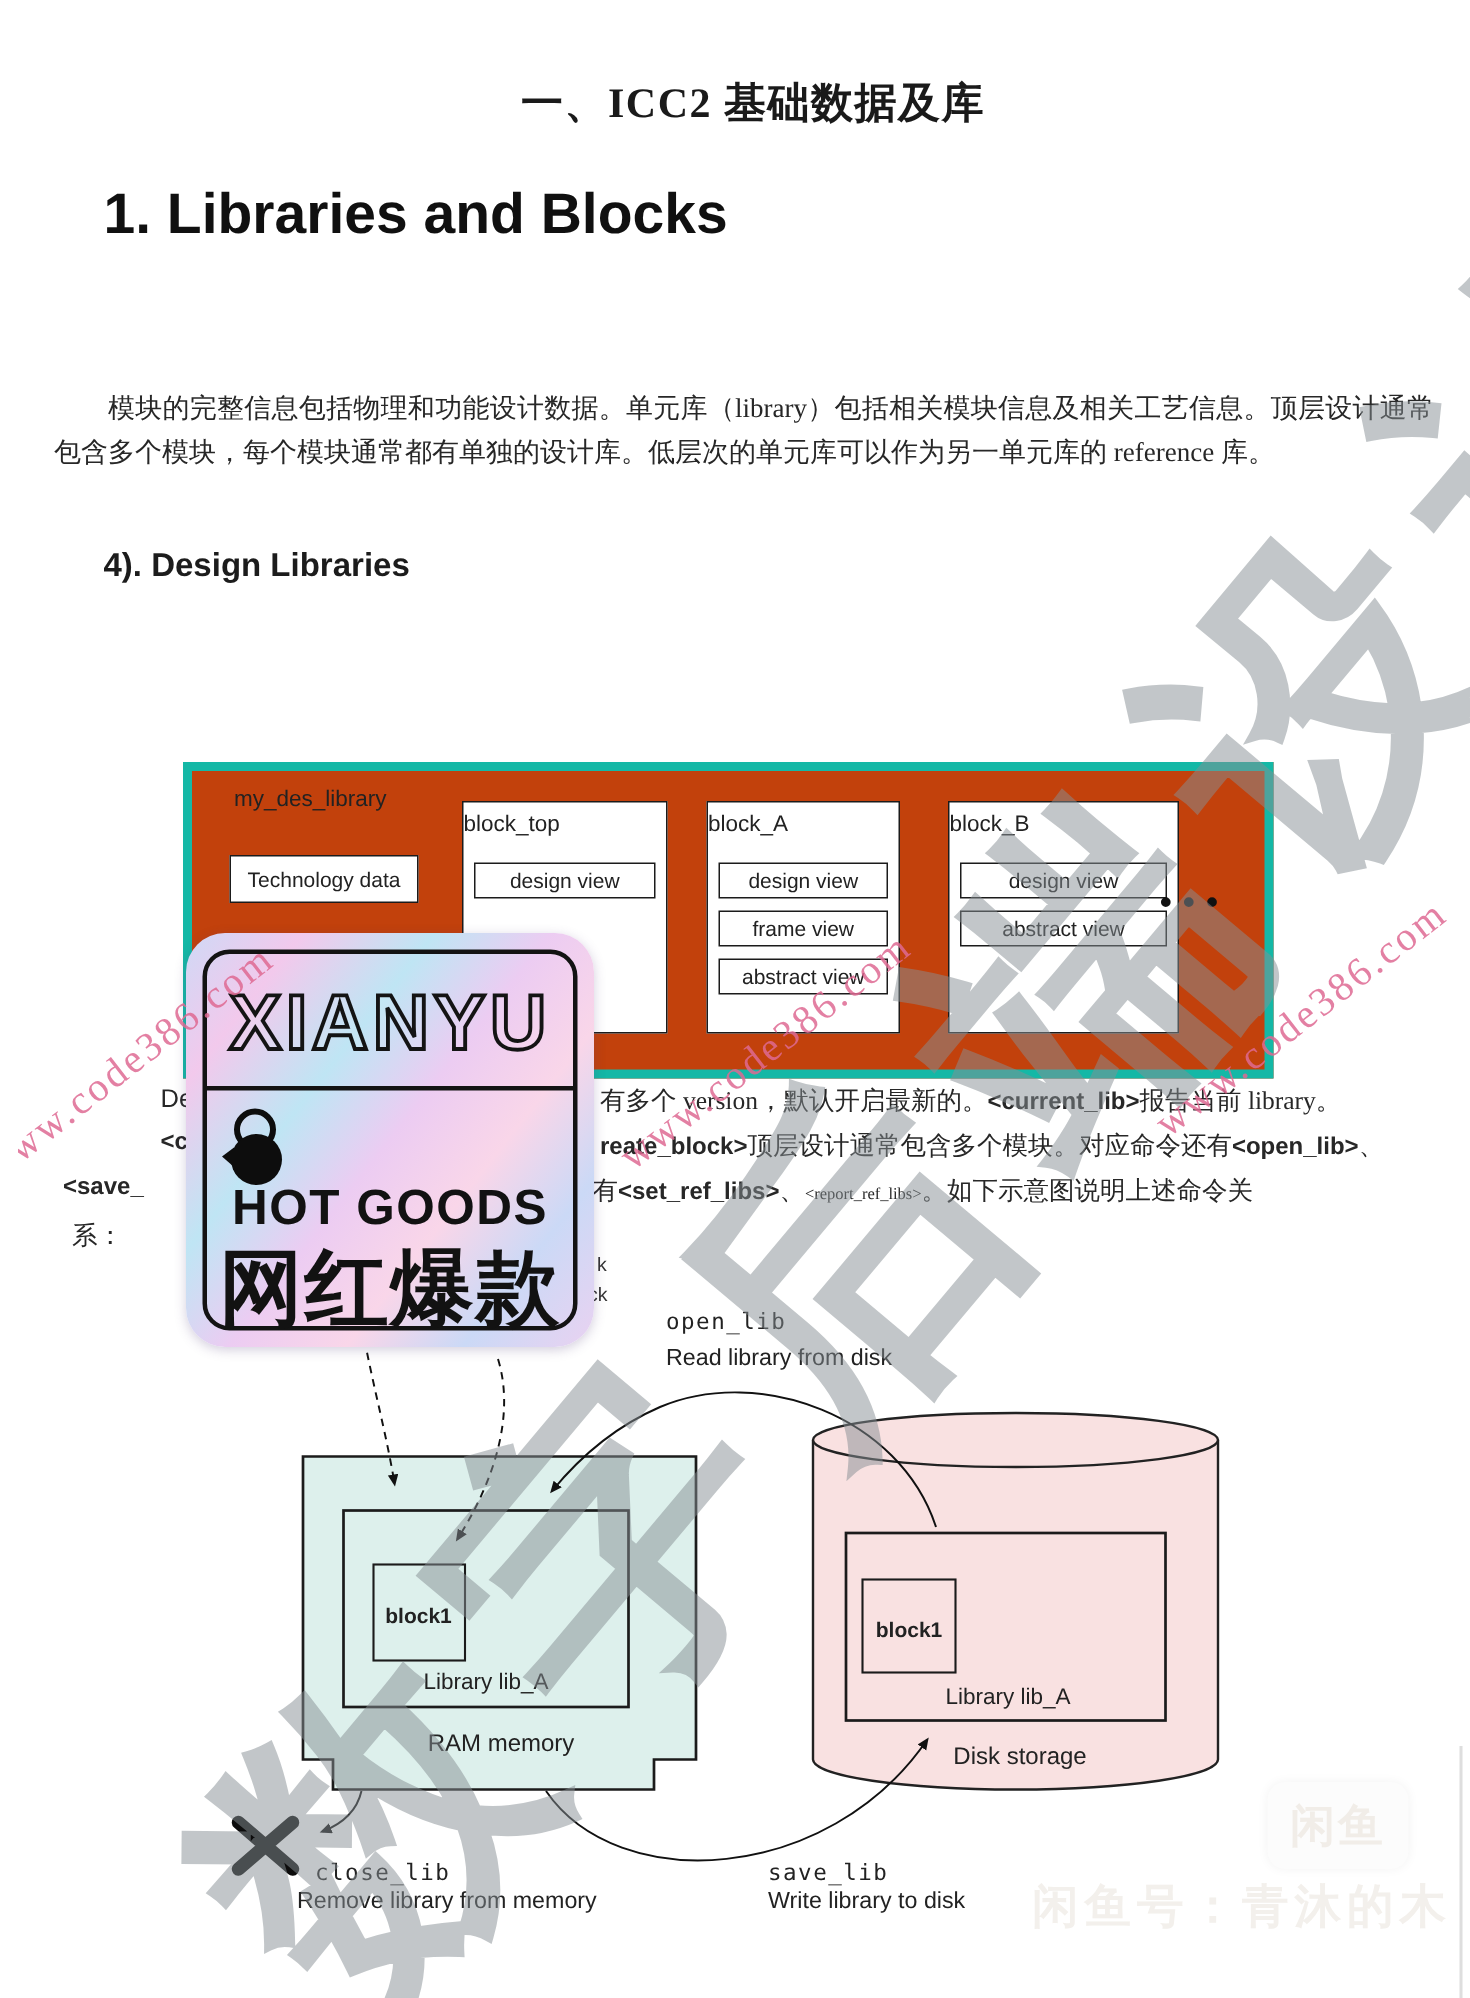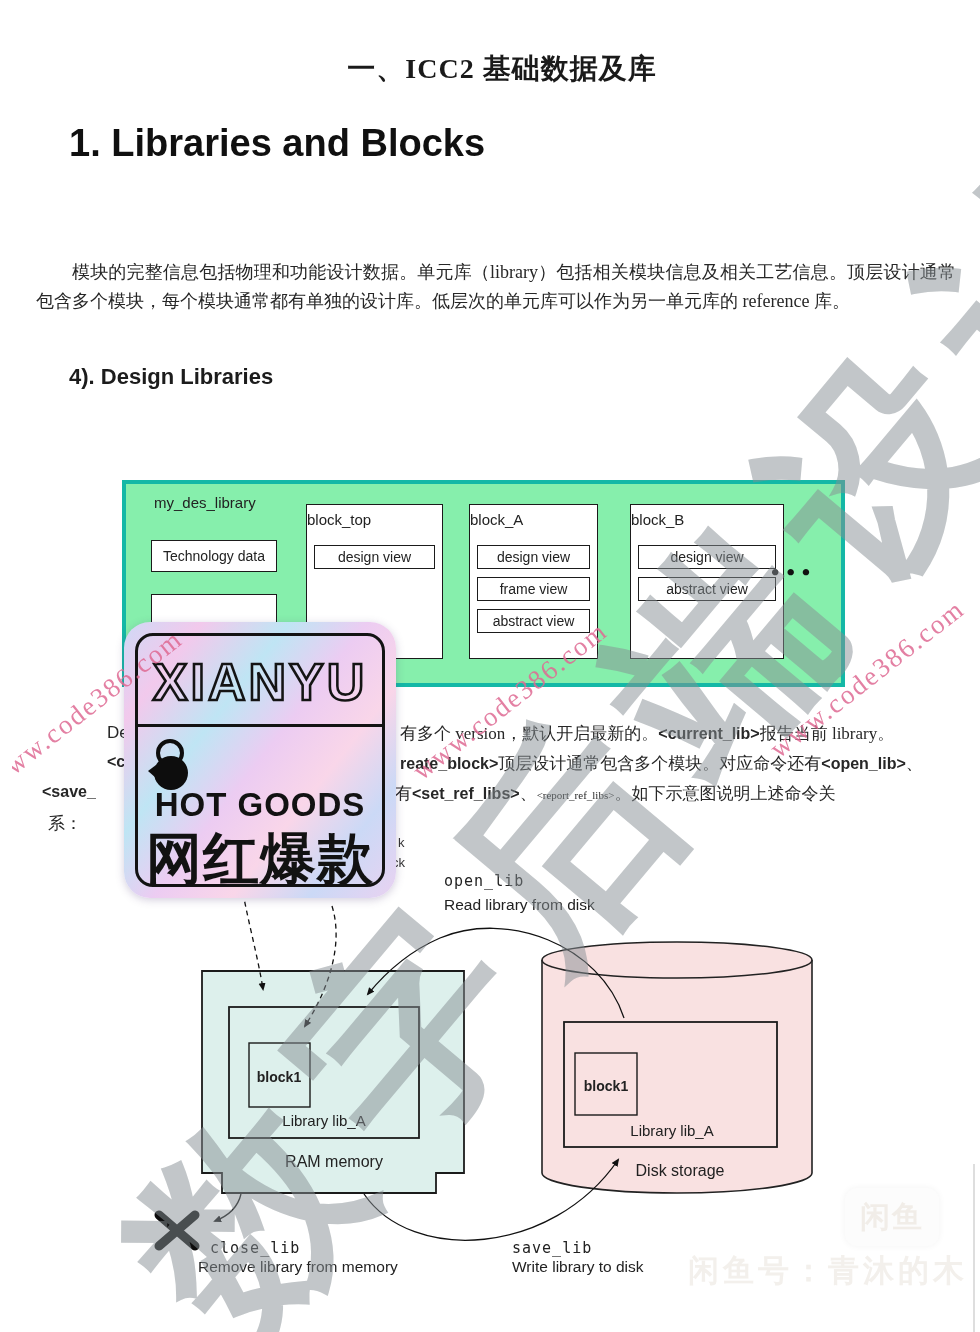--- a/index.html
+++ b/index.html
@@ -13,21 +13,21 @@
   .doc-title{top:50px;left:0;width:100%;text-align:center;font-size:28px;font-weight:700;color:#1a1a1a;letter-spacing:1px;}
   .h1{top:122px;left:57px;font-size:38px;font-weight:700;color:#101010;font-family:"Liberation Sans",sans-serif;}
   .h2{top:364px;left:57px;font-size:22px;font-weight:600;color:#1c1c1c;font-family:"Liberation Sans",sans-serif;}
 
   
   .para{left:24px;width:920px;font-size:18px;line-height:29px;text-align:justify;text-indent:2em;color:#272727;}
   .p1{top:258px;}
   .p2{top:443px;line-height:30px;}
 
   
-  #d1{left:110px;top:480px;width:715px;height:199px;border:4px solid #14b8a6;background:#86efac;z-index:2;}
+  #d1{left:110px;top:508px;width:715px;height:199px;border:6px solid #14b8a6;background:#c2410c;z-index:2;}
   #d1 .lib-label{left:28px;top:10px;font-size:15px;color:#222;}
   .d1box{position:absolute;border:1.6px solid #1b1b1b;background:#fff;display:flex;align-items:center;justify-content:center;font-size:14px;font-family:"Liberation Sans",sans-serif;color:#222;}
   .blockcol{position:absolute;border:1.6px solid #1b1b1b;background:#fff;}
   .blockcol .btitle{position:absolute;top:6px;left:0;width:100%;text-align:left;font-size:15px;font-family:"Liberation Sans",sans-serif;color:#222;}
   .view{position:absolute;left:7px;right:7px;height:22px;border:1.6px solid #1b1b1b;display:flex;align-items:center;justify-content:center;font-size:14px;font-family:"Liberation Sans",sans-serif;color:#222;}
   .dots{left:645px;top:75px;font-size:24px;font-weight:700;letter-spacing:7px;color:#111;}
 
   
   .p3line{font-size:17px;color:#272727;z-index:3;}
   .cmd{font-family:"Liberation Sans",sans-serif;font-weight:700;font-size:16px;}

